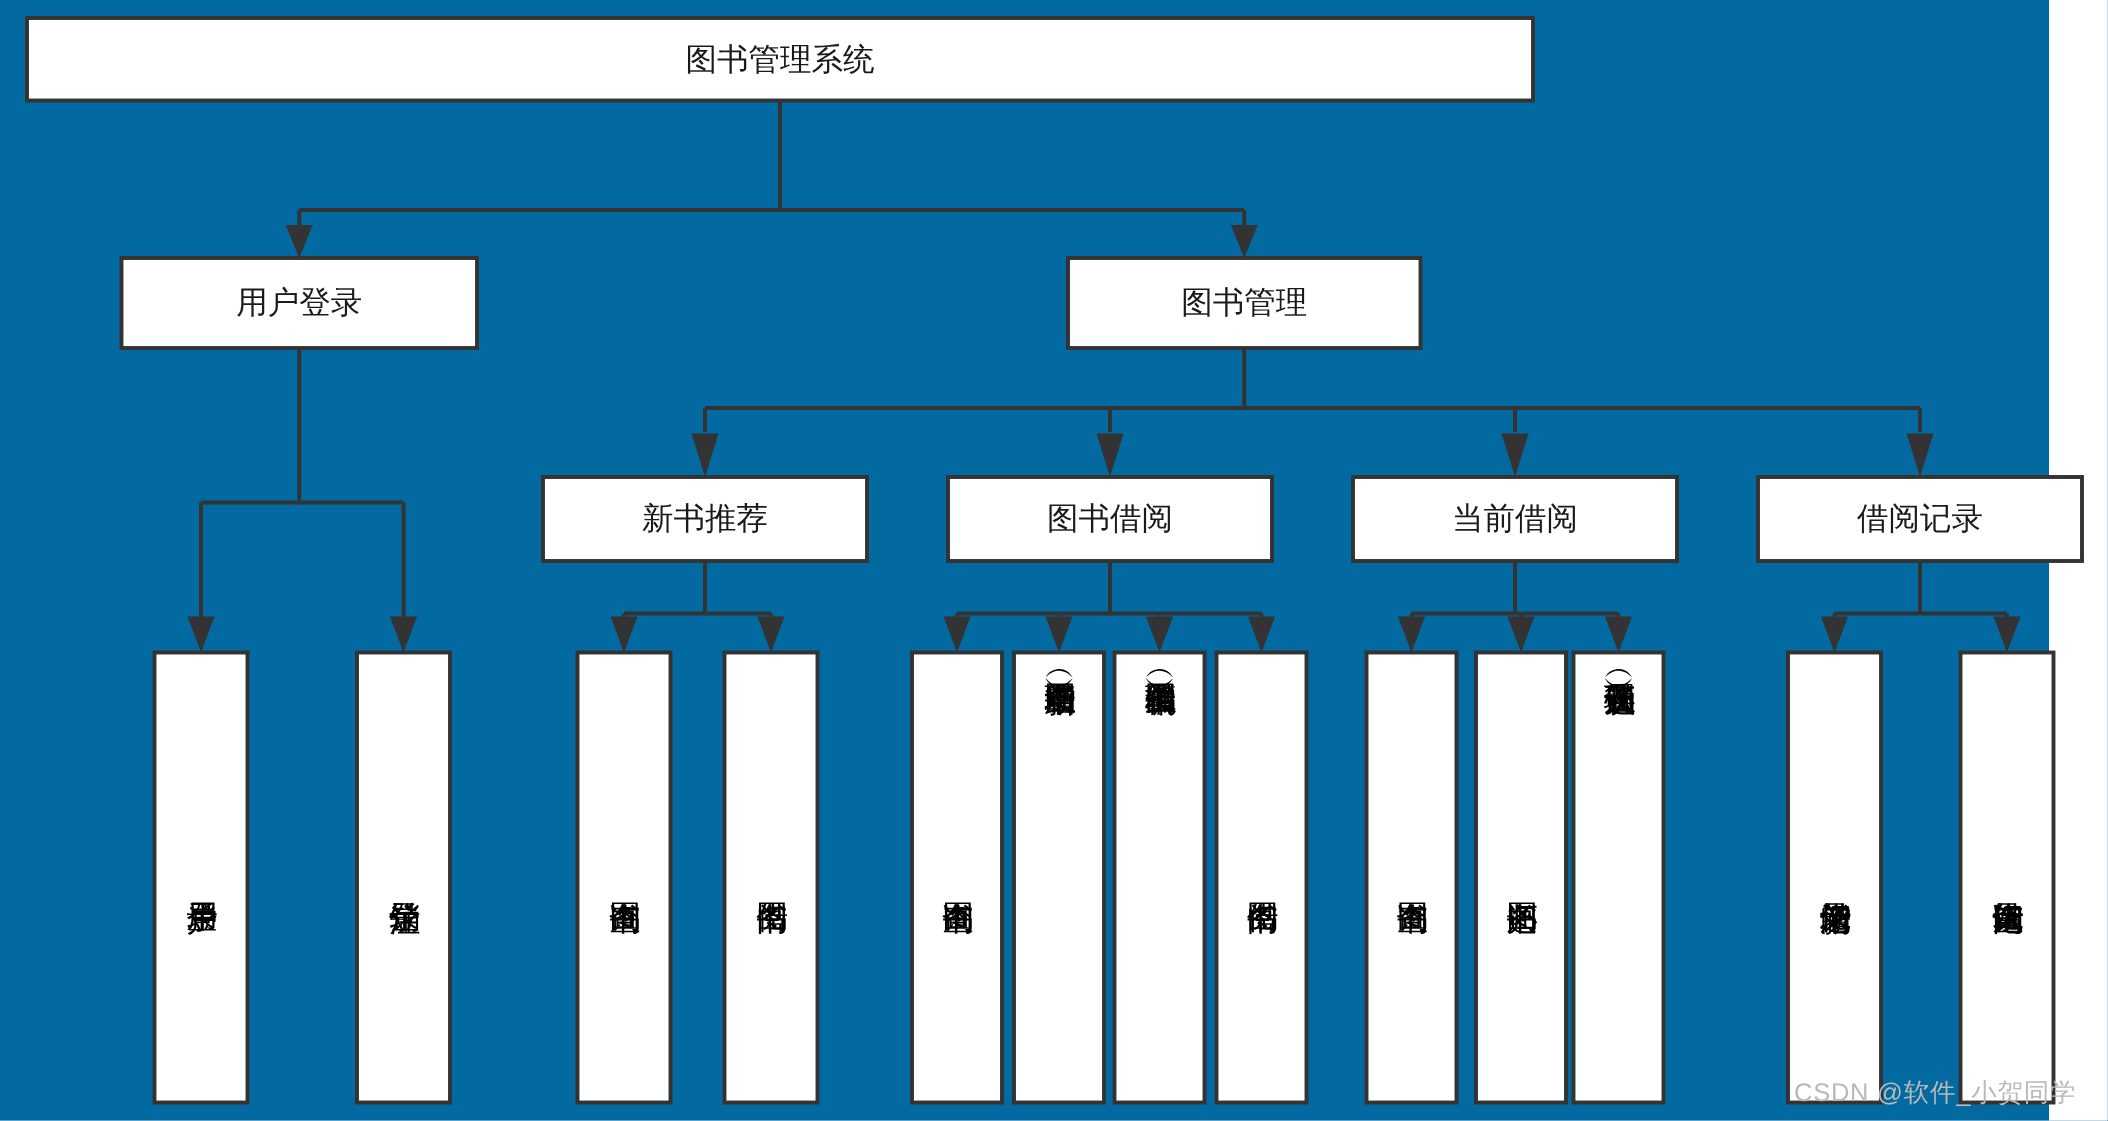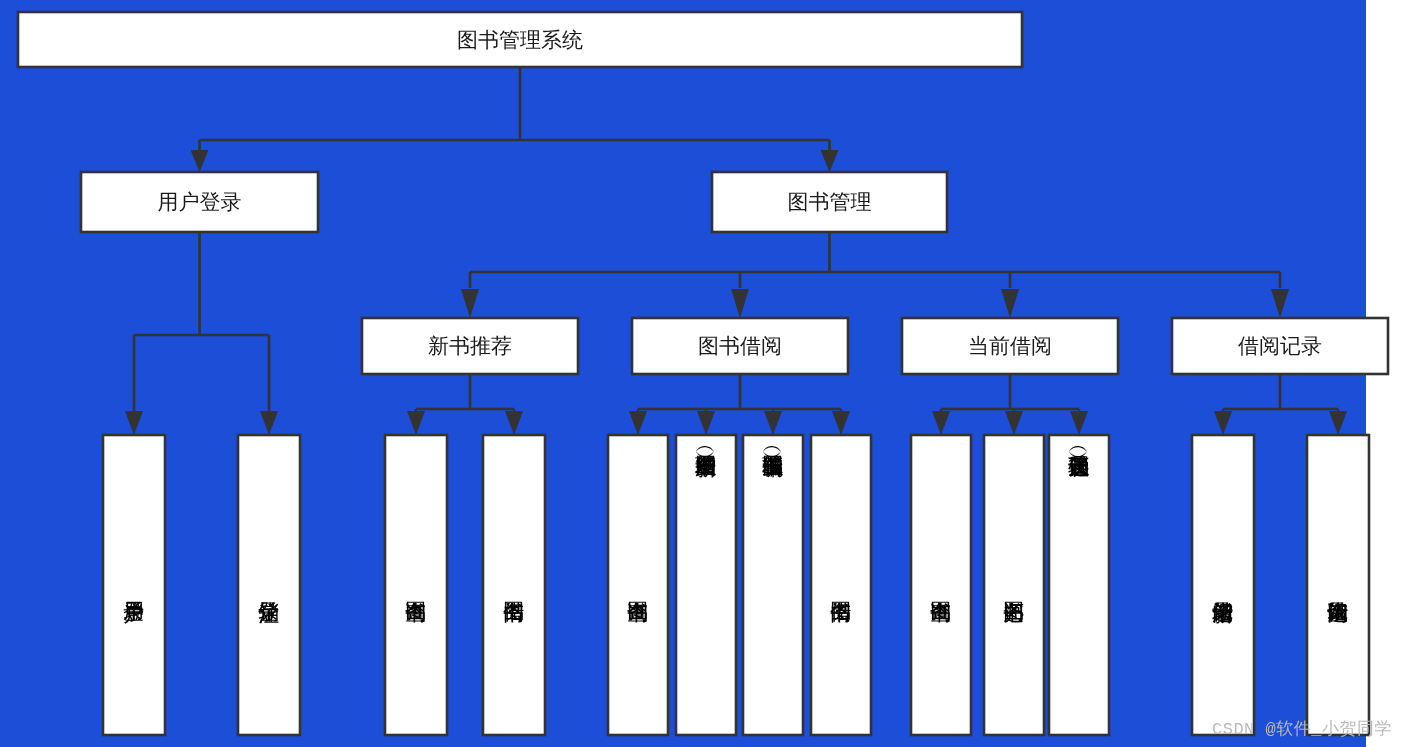--- a/index.html
+++ b/index.html
@@ -10,21 +10,21 @@
   body {
     width: 1405px;
     height: 747px;
     font-family: "Liberation Sans", "DejaVu Sans", sans-serif;
     overflow: hidden;
   }
   #diagram-root {
     position: relative;
     width: 1366px;
     height: 747px;
-    background: #1d4ed8;
+    background: #0369a1;
   }
   svg.flow {
     position: absolute;
     left: 0;
     top: 0;
     width: 1405px;
     height: 747px;
     display: block;
   }
   .node-rect {
@@ -69,26 +69,25 @@
     text-align: center;
     overflow: hidden;
   }
   .leaf-label-wrap {
     position: absolute;
     box-sizing: border-box;
     pointer-events: none;
   }
   .watermark {
     position: absolute;
-    font-family: Liberation Mono, monospace;
+    font-family: Liberation Sans, sans-serif;
     font-size: 17px;
     color: #b9b9b9;
     white-space: nowrap;
     letter-spacing: 0.5px;
-    margin-left: 16px;
   }
 </style>
 </head>
 <body>
 
 <div id="diagram-root">
 
   <svg class="flow" viewBox="0 0 1405 747">
 
     <g>

